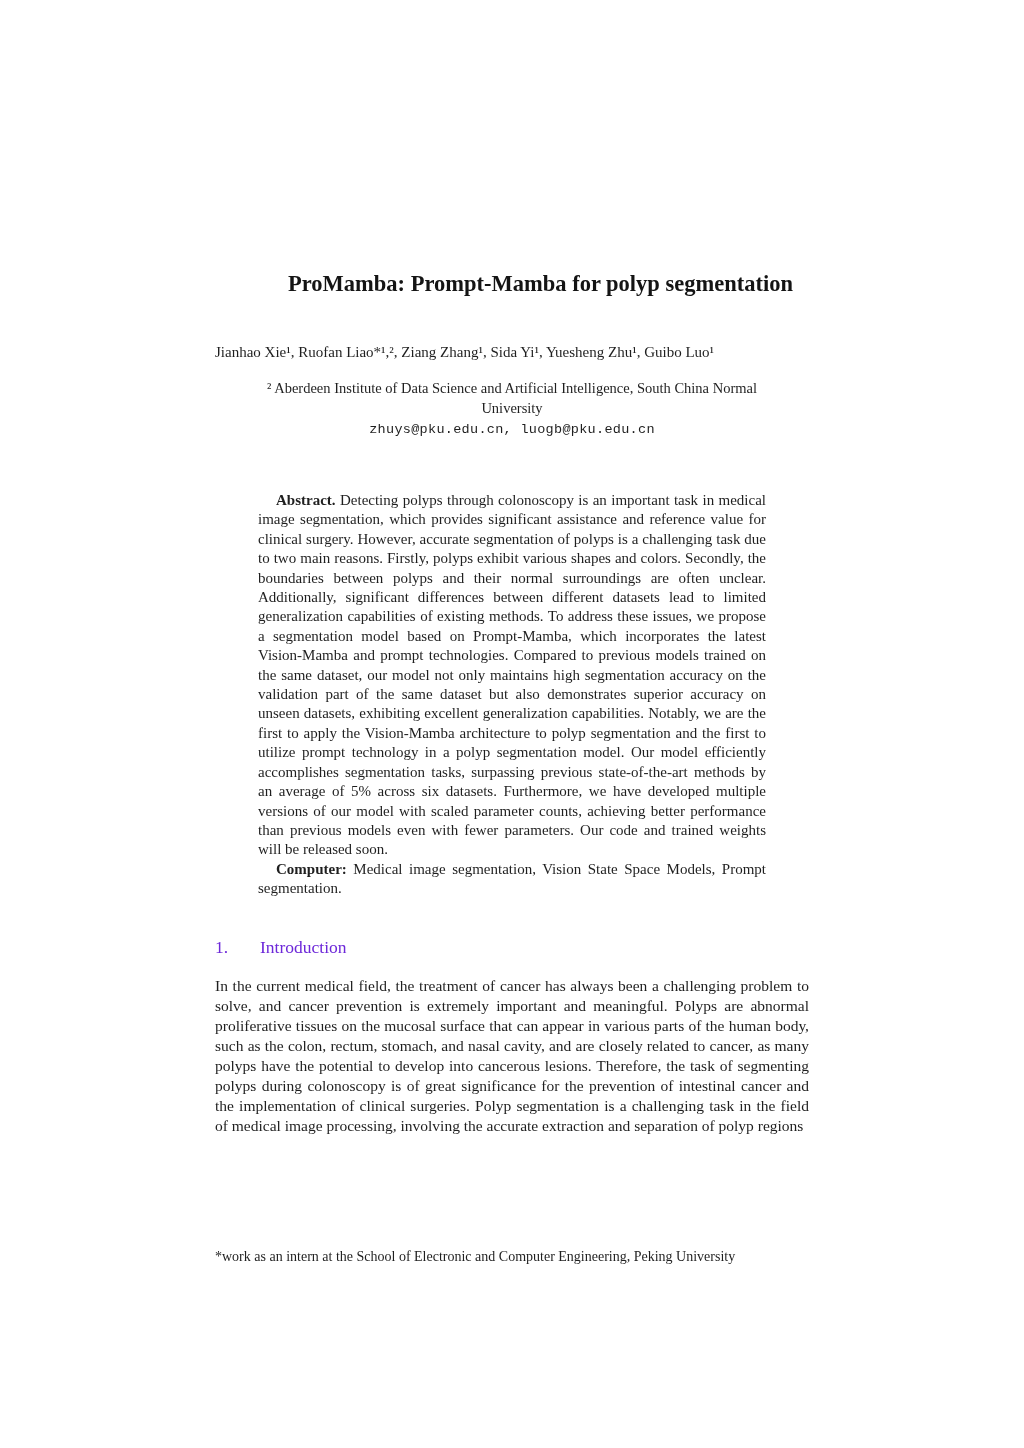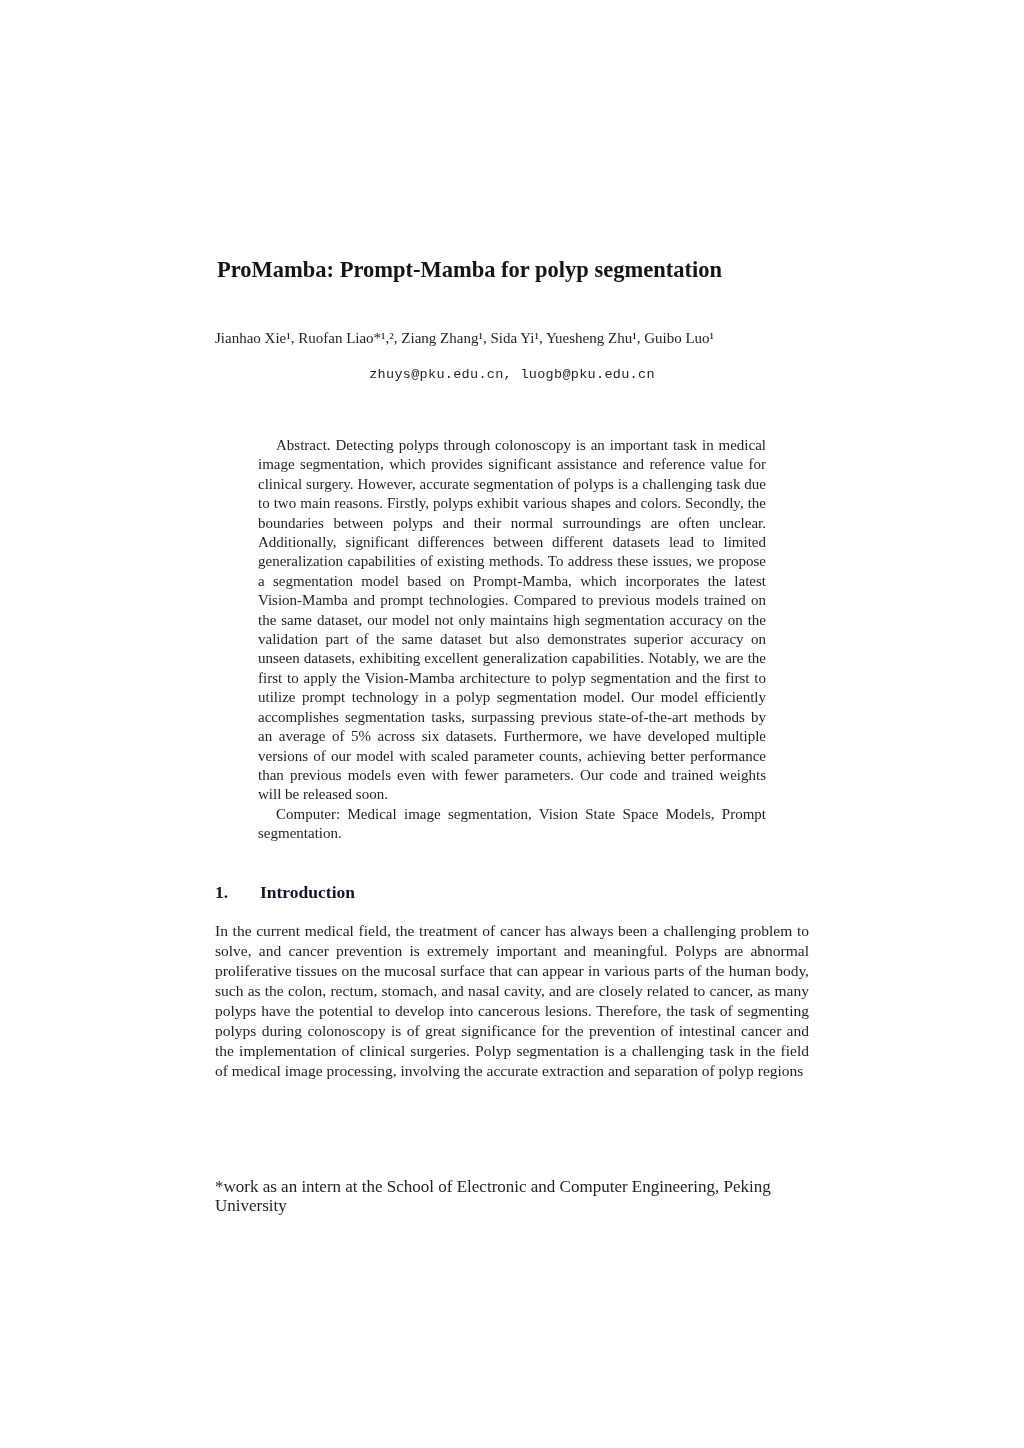--- a/index.html
+++ b/index.html
@@ -16,23 +16,23 @@
     background: #ffffff;
     color: #1f1f1f;
     font-family: "Liberation Serif", serif;
     position: relative;
   }
   .content {
     width: 594px;
     margin: 0 auto;
   }
   .title {
-    margin: 2px;
+    margin: 16px;
     padding-top: 254px;
-    text-align: left;
+    text-align: right;
     font-size: 22.5px;
     line-height: 28px;
     font-weight: bold;
     color: #141414;
   }
   .authors {
     margin-top: 44px;
     text-align: left;
     font-size: 15px;
     line-height: 20px;
@@ -59,58 +59,59 @@
     width: 508px;
     margin: 52px auto 0 auto;
     font-size: 15px;
     line-height: 19.4px;
   }
   .abs-p {
     margin: 0;
     text-align: justify;
     text-indent: 18px;
   }
-  .bold { font-weight: normal; }
+  .bold { font-weight: bold; }
   .section {
     margin: 36px 0 12px 0;
     font-size: 17.5px;
     line-height: 24px;
-    font-weight: bold;
-    color: #0f172a;
+    font-weight: normal;
+    color: #6d28d9;
   }
   .secnum {
     display: inline-block;
     width: 45px;
   }
   .body-p {
     margin: 17px 0 0 0;
     font-size: 15.5px;
     line-height: 20px;
     text-align: justify;
   }
   .footnote {
     position: absolute;
-    top: 1175px;
+    top: 1231px;
     left: 215px;
     width: 600px;
-    font-size: 17px;
+    font-size: 14px;
     line-height: 19px;
   }
 </style>
 </head>
 <body>
 
 <div class="page">
   <div class="content">
 
     <h1 class="title">ProMamba: Prompt-Mamba for polyp segmentation</h1>
 
     <div class="authors">Jianhao Xie¹, Ruofan Liao*¹,², Ziang Zhang¹, Sida Yi¹, Yuesheng Zhu¹, Guibo Luo¹</div>
 
     <div class="affiliations">
+      <div class="affil affil2">² Aberdeen Institute of Data Science and Artificial Intelligence, South China Normal University</div>
       <div class="emails">zhuys@pku.edu.cn, luogb@pku.edu.cn</div>
     </div>
 
     <div class="abstract">
       <p class="abs-p">
         <span class="bold">Abstract.</span>
         <span>Detecting polyps through colonoscopy is an important task in medical image segmentation, which provides significant assistance and reference value for clinical surgery. However, accurate segmentation of polyps is a challenging task due to two main reasons. Firstly, polyps exhibit various shapes and colors. Secondly, the boundaries between polyps and their normal surroundings are often unclear. Additionally, significant differences between different datasets lead to limited generalization capabilities of existing methods. To address these issues, we propose a segmentation model based on Prompt-Mamba, which incorporates the latest Vision-Mamba and prompt technologies. Compared to previous models trained on the same dataset, our model not only maintains high segmentation accuracy on the validation part of the same dataset but also demonstrates superior accuracy on unseen datasets, exhibiting excellent generalization capabilities. Notably, we are the first to apply the Vision-Mamba architecture to polyp segmentation and the first to utilize prompt technology in a polyp segmentation model. Our model efficiently accomplishes segmentation tasks, surpassing previous state-of-the-art methods by an average of 5% across six datasets. Furthermore, we have developed multiple versions of our model with scaled parameter counts, achieving better performance than previous models even with fewer parameters. Our code and trained weights will be released soon.</span>
       </p>
       <p class="abs-p">
         <span class="bold">Computer:</span>

